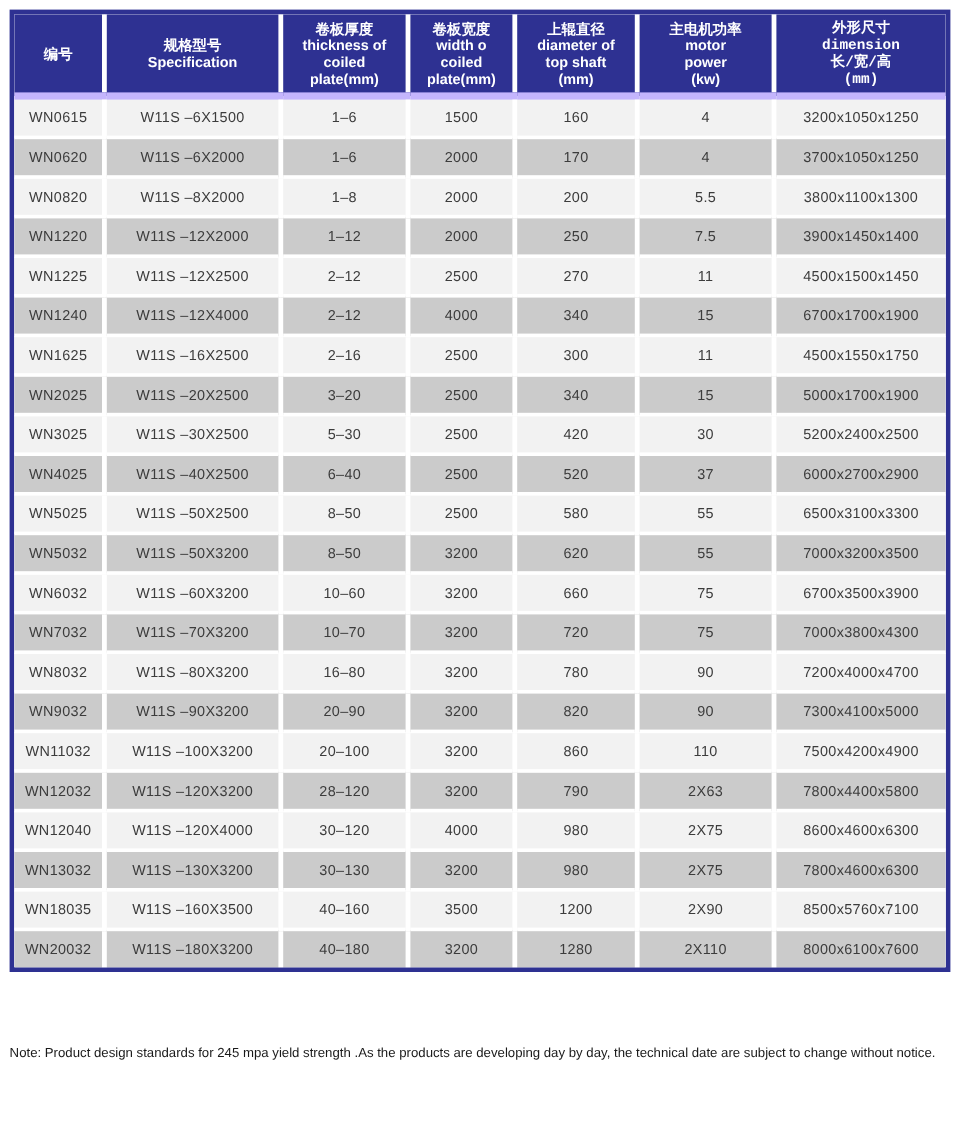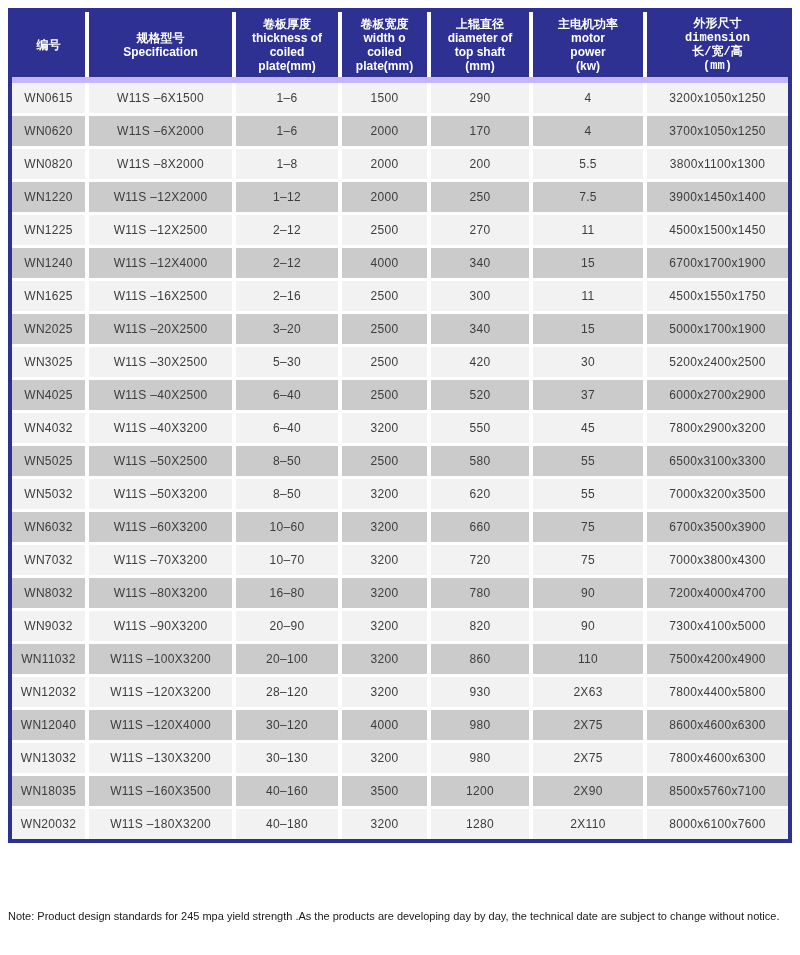--- a/index.html
+++ b/index.html
@@ -35,21 +35,21 @@
     font-size:12px;color:var(--body-text);text-align:center;vertical-align:middle;
     height:30px;padding:0 1px;
     border-right:4px solid #ffffff;border-bottom:3px solid #ffffff;
     letter-spacing:0.3px;
   }
   table.spec td:last-child{border-right:none;}
   table.spec tbody tr:last-child td{border-bottom:none;}
   table.spec tbody tr:nth-child(odd) td{background:var(--row-light);}
   table.spec tbody tr:nth-child(even) td{background:var(--row-shaded);}
   .notes{
-    position:absolute;left:8px;top:908px;width:786px;
+    position:absolute;left:8px;top:870px;width:786px;
     font-size:11px;line-height:16px;color:var(--note-text);
   }
   .notes div{white-space:nowrap;}
 </style>
 </head>
 <body>
 
 <div class="table-wrap">
   <table class="spec">
     <colgroup>
@@ -101,21 +101,21 @@
             <div>(mm)</div>
           </th>
         </tr>
     </thead>
     <tbody>
         <tr>
           <td>WN0615</td>
           <td>W11S –6X1500</td>
           <td>1–6</td>
           <td>1500</td>
-          <td>290</td>
+          <td>160</td>
           <td>4</td>
           <td>3200x1050x1250</td>
         </tr>
         <tr>
           <td>WN0620</td>
           <td>W11S –6X2000</td>
           <td>1–6</td>
           <td>2000</td>
           <td>170</td>
           <td>4</td>
@@ -187,29 +187,20 @@
         <tr>
           <td>WN4025</td>
           <td>W11S –40X2500</td>
           <td>6–40</td>
           <td>2500</td>
           <td>520</td>
           <td>37</td>
           <td>6000x2700x2900</td>
         </tr>
         <tr>
-          <td>WN4032</td>
-          <td>W11S –40X3200</td>
-          <td>6–40</td>
-          <td>3200</td>
-          <td>550</td>
-          <td>45</td>
-          <td>7800x2900x3200</td>
-        </tr>
-        <tr>
           <td>WN5025</td>
           <td>W11S –50X2500</td>
           <td>8–50</td>
           <td>2500</td>
           <td>580</td>
           <td>55</td>
           <td>6500x3100x3300</td>
         </tr>
         <tr>
           <td>WN5032</td>
@@ -263,21 +254,21 @@
           <td>3200</td>
           <td>860</td>
           <td>110</td>
           <td>7500x4200x4900</td>
         </tr>
         <tr>
           <td>WN12032</td>
           <td>W11S –120X3200</td>
           <td>28–120</td>
           <td>3200</td>
-          <td>930</td>
+          <td>790</td>
           <td>2X63</td>
           <td>7800x4400x5800</td>
         </tr>
         <tr>
           <td>WN12040</td>
           <td>W11S –120X4000</td>
           <td>30–120</td>
           <td>4000</td>
           <td>980</td>
           <td>2X75</td>

